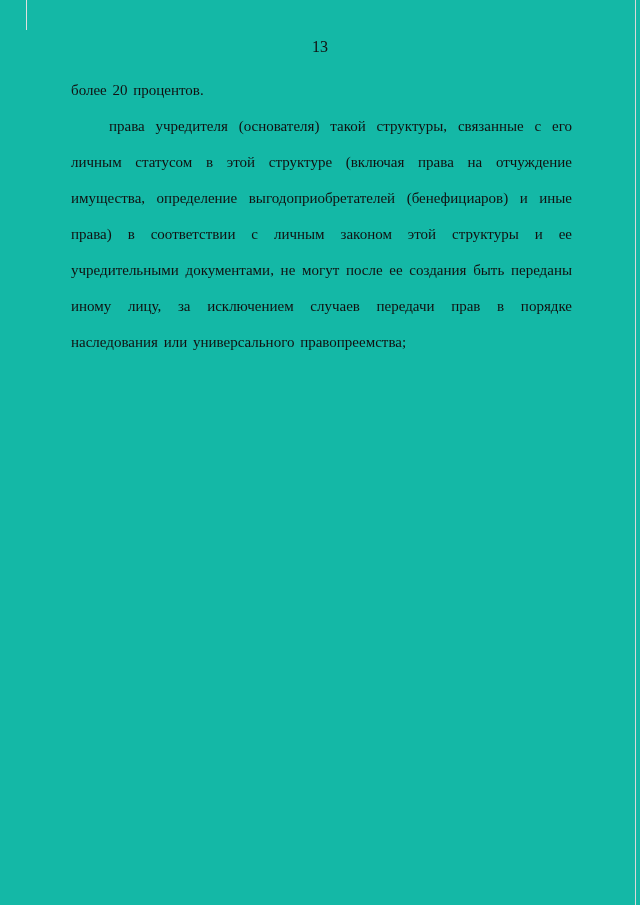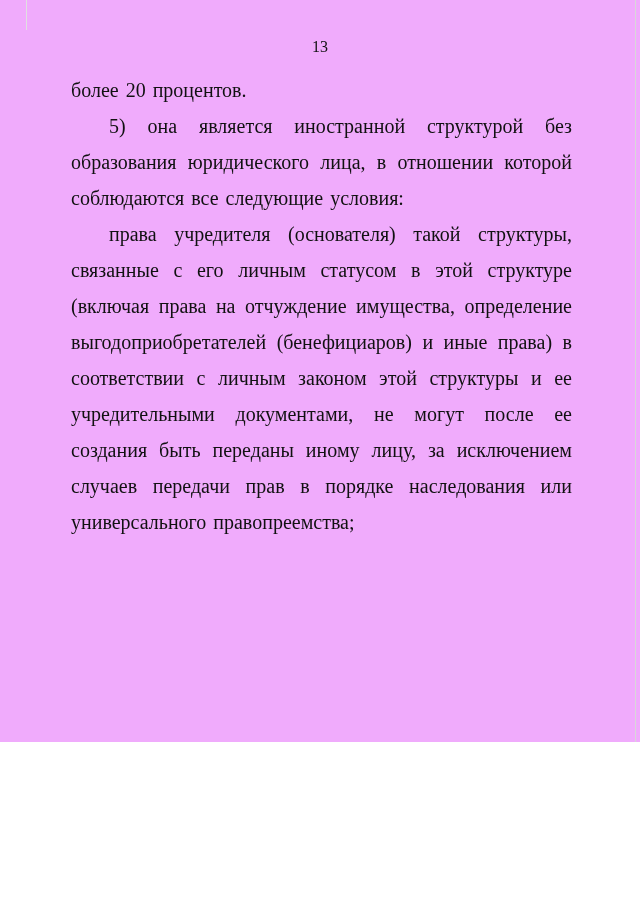--- a/index.html
+++ b/index.html
@@ -3,22 +3,22 @@
 <meta charset="utf-8">
 <style>
   html, body {
     margin: 0;
     padding: 0;
     background: #ffffff;
   }
   .page {
     position: relative;
     width: 640px;
-    height: 742px;
-    background: #f0abfc;
+    height: 905px;
+    background: #14b8a6;
     font-family: "Liberation Serif", "DejaVu Serif", serif;
     color: #111111;
     overflow: hidden;
   }
   
   .edge-right {
     position: absolute;
     top: 0;
     right: 4px;
     width: 1px;
@@ -42,37 +42,36 @@
     font-size: 16px;
   }
   .content {
     position: absolute;
     top: 72px;
     left: 71px;
     right: 68px;
   }
   .para {
     margin: 0;
-    font-size: 20px;
+    font-size: 15px;
     line-height: 36px;
     text-align: justify;
     text-indent: 38px;
     word-spacing: 2px;
   }
   .para.no-indent {
     text-indent: 0;
   }
 </style>
 </head>
 <body>
 
 <div class="page">
   <div class="edge-top-left"></div>
   <div class="edge-right"></div>
 
   <div class="page-number">13</div>
 
   <div class="content">
     <p class="para no-indent">более 20 процентов.</p>
-    <p class="para">5) она является иностранной структурой без образования юридического лица, в отношении которой соблюдаются все следующие условия:</p>
     <p class="para">права учредителя (основателя) такой структуры, связанные с его личным статусом в этой структуре (включая права на отчуждение имущества, определение выгодоприобретателей (бенефициаров) и иные права) в соответствии с личным законом этой структуры и ее учредительными документами, не могут после ее создания быть переданы иному лицу, за исключением случаев передачи прав в порядке наследования или универсального правопреемства;</p>
   </div>
 </div>
 
 </body></html>

